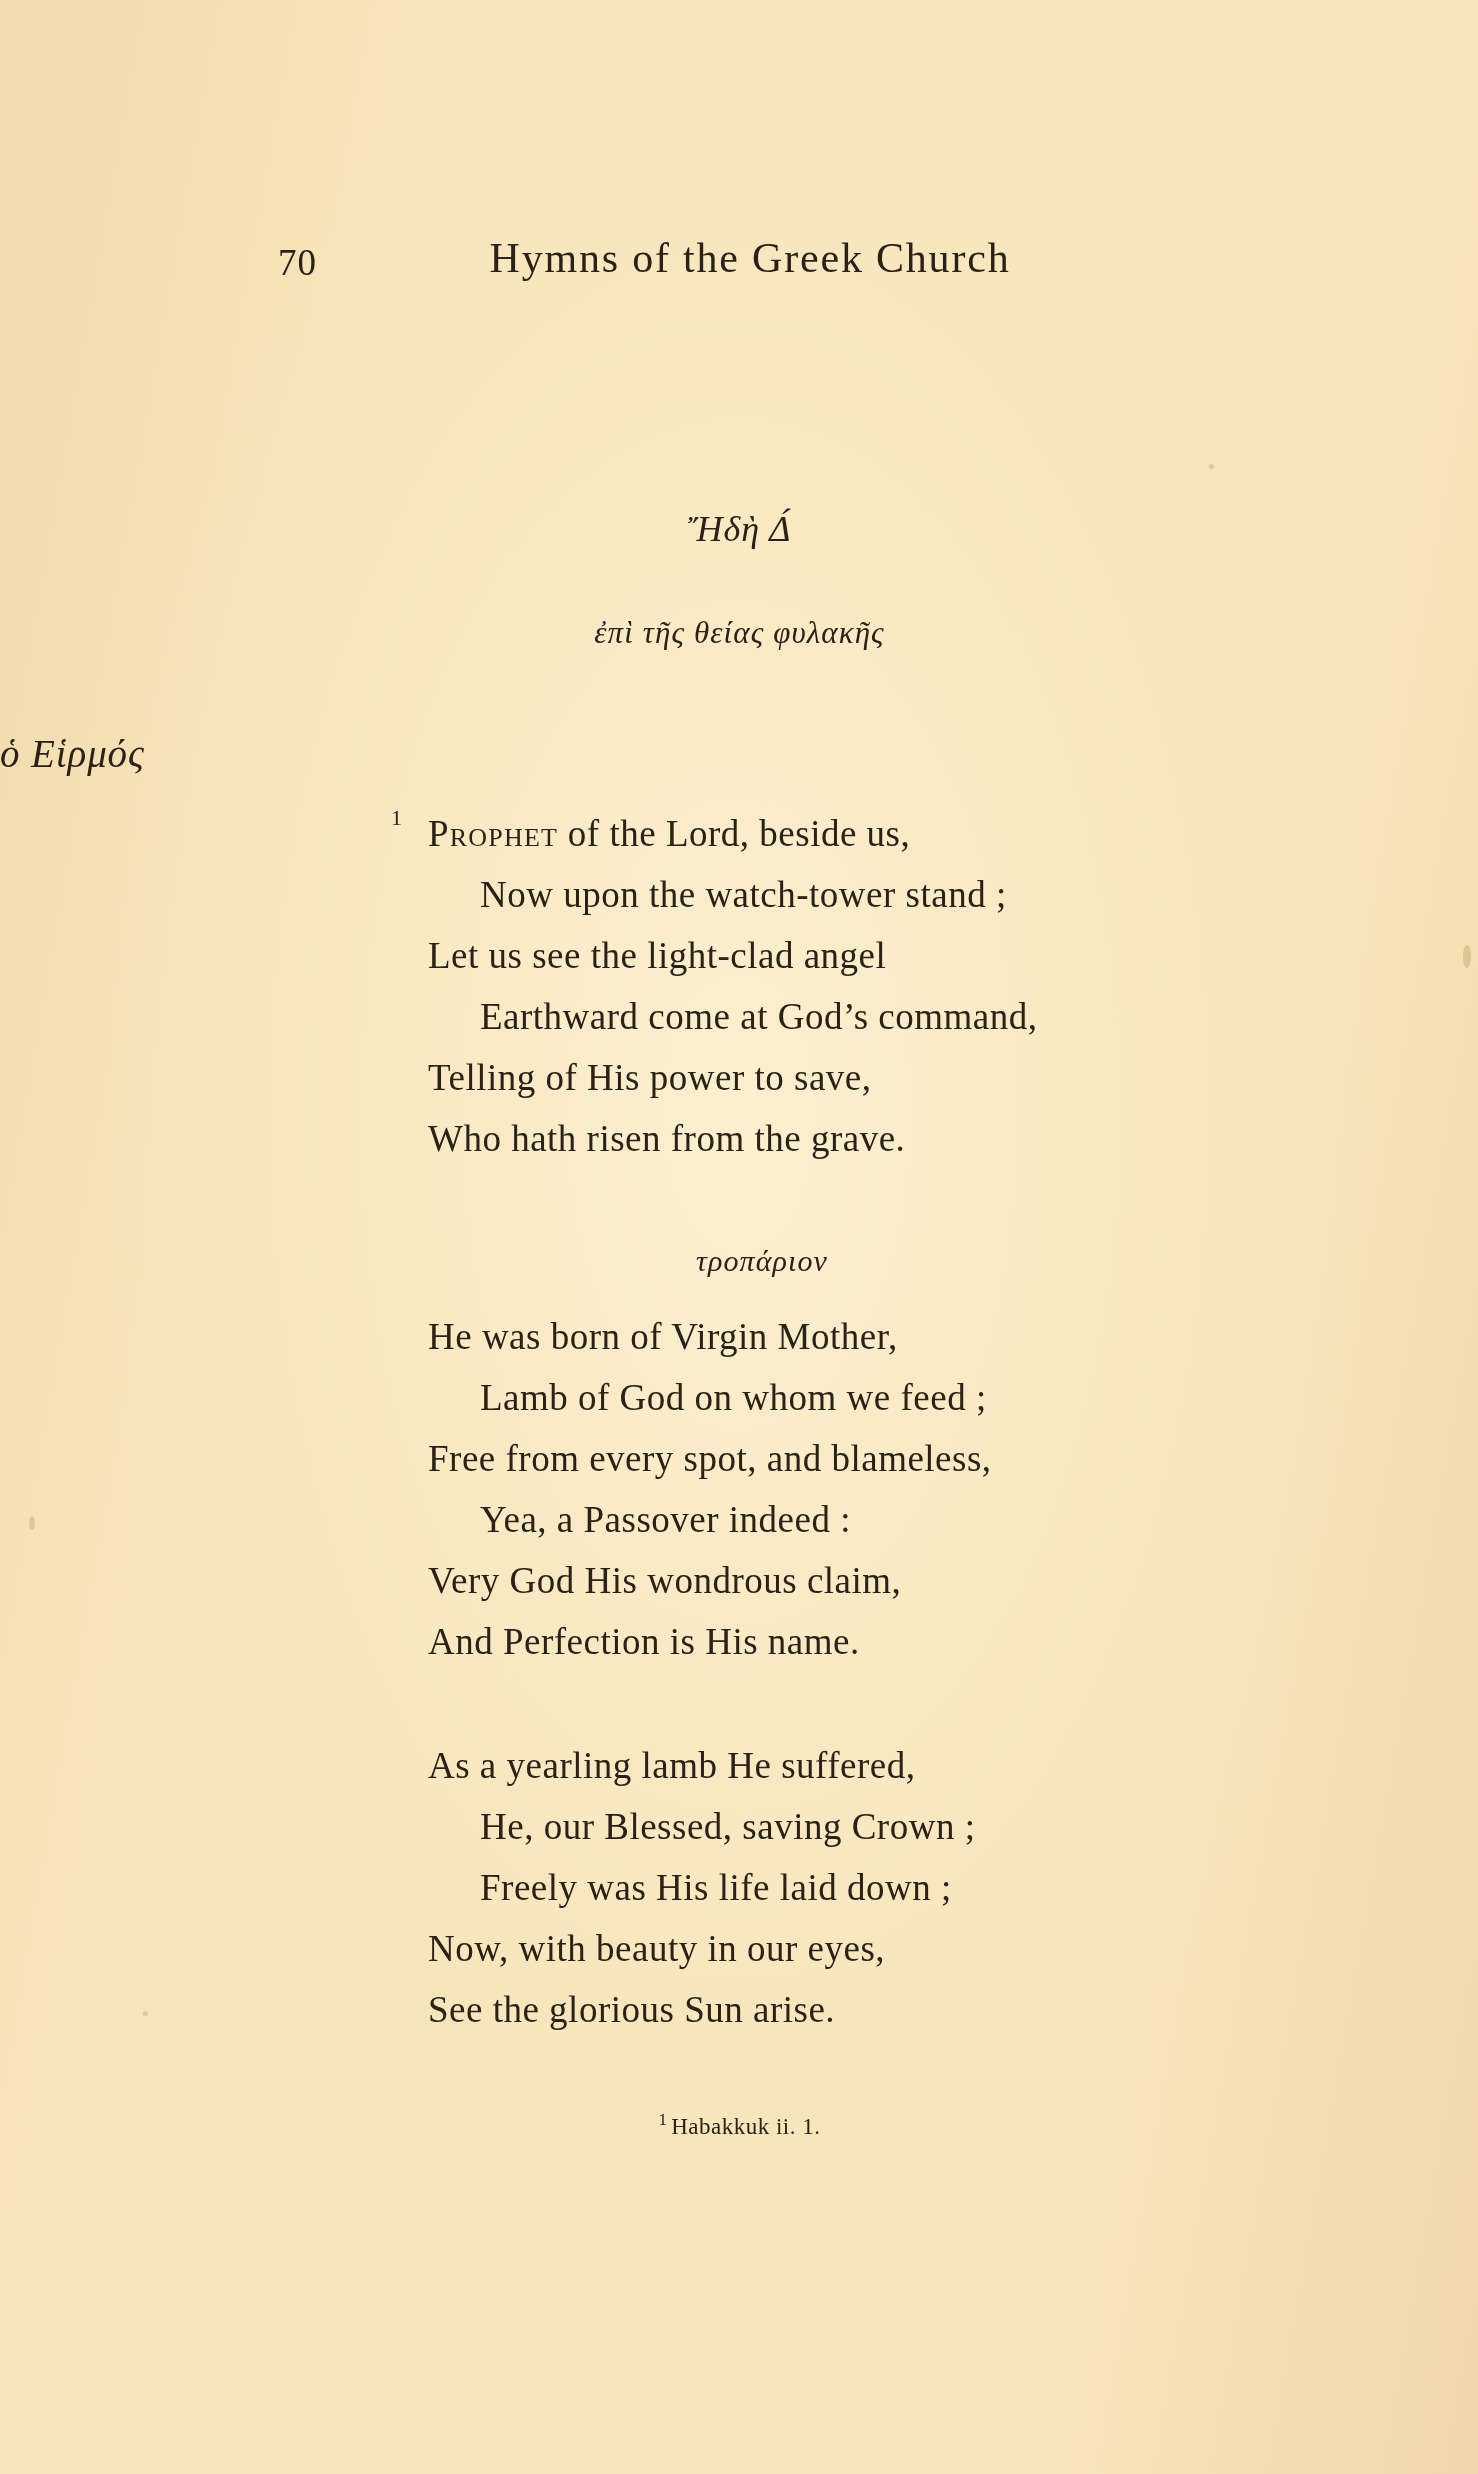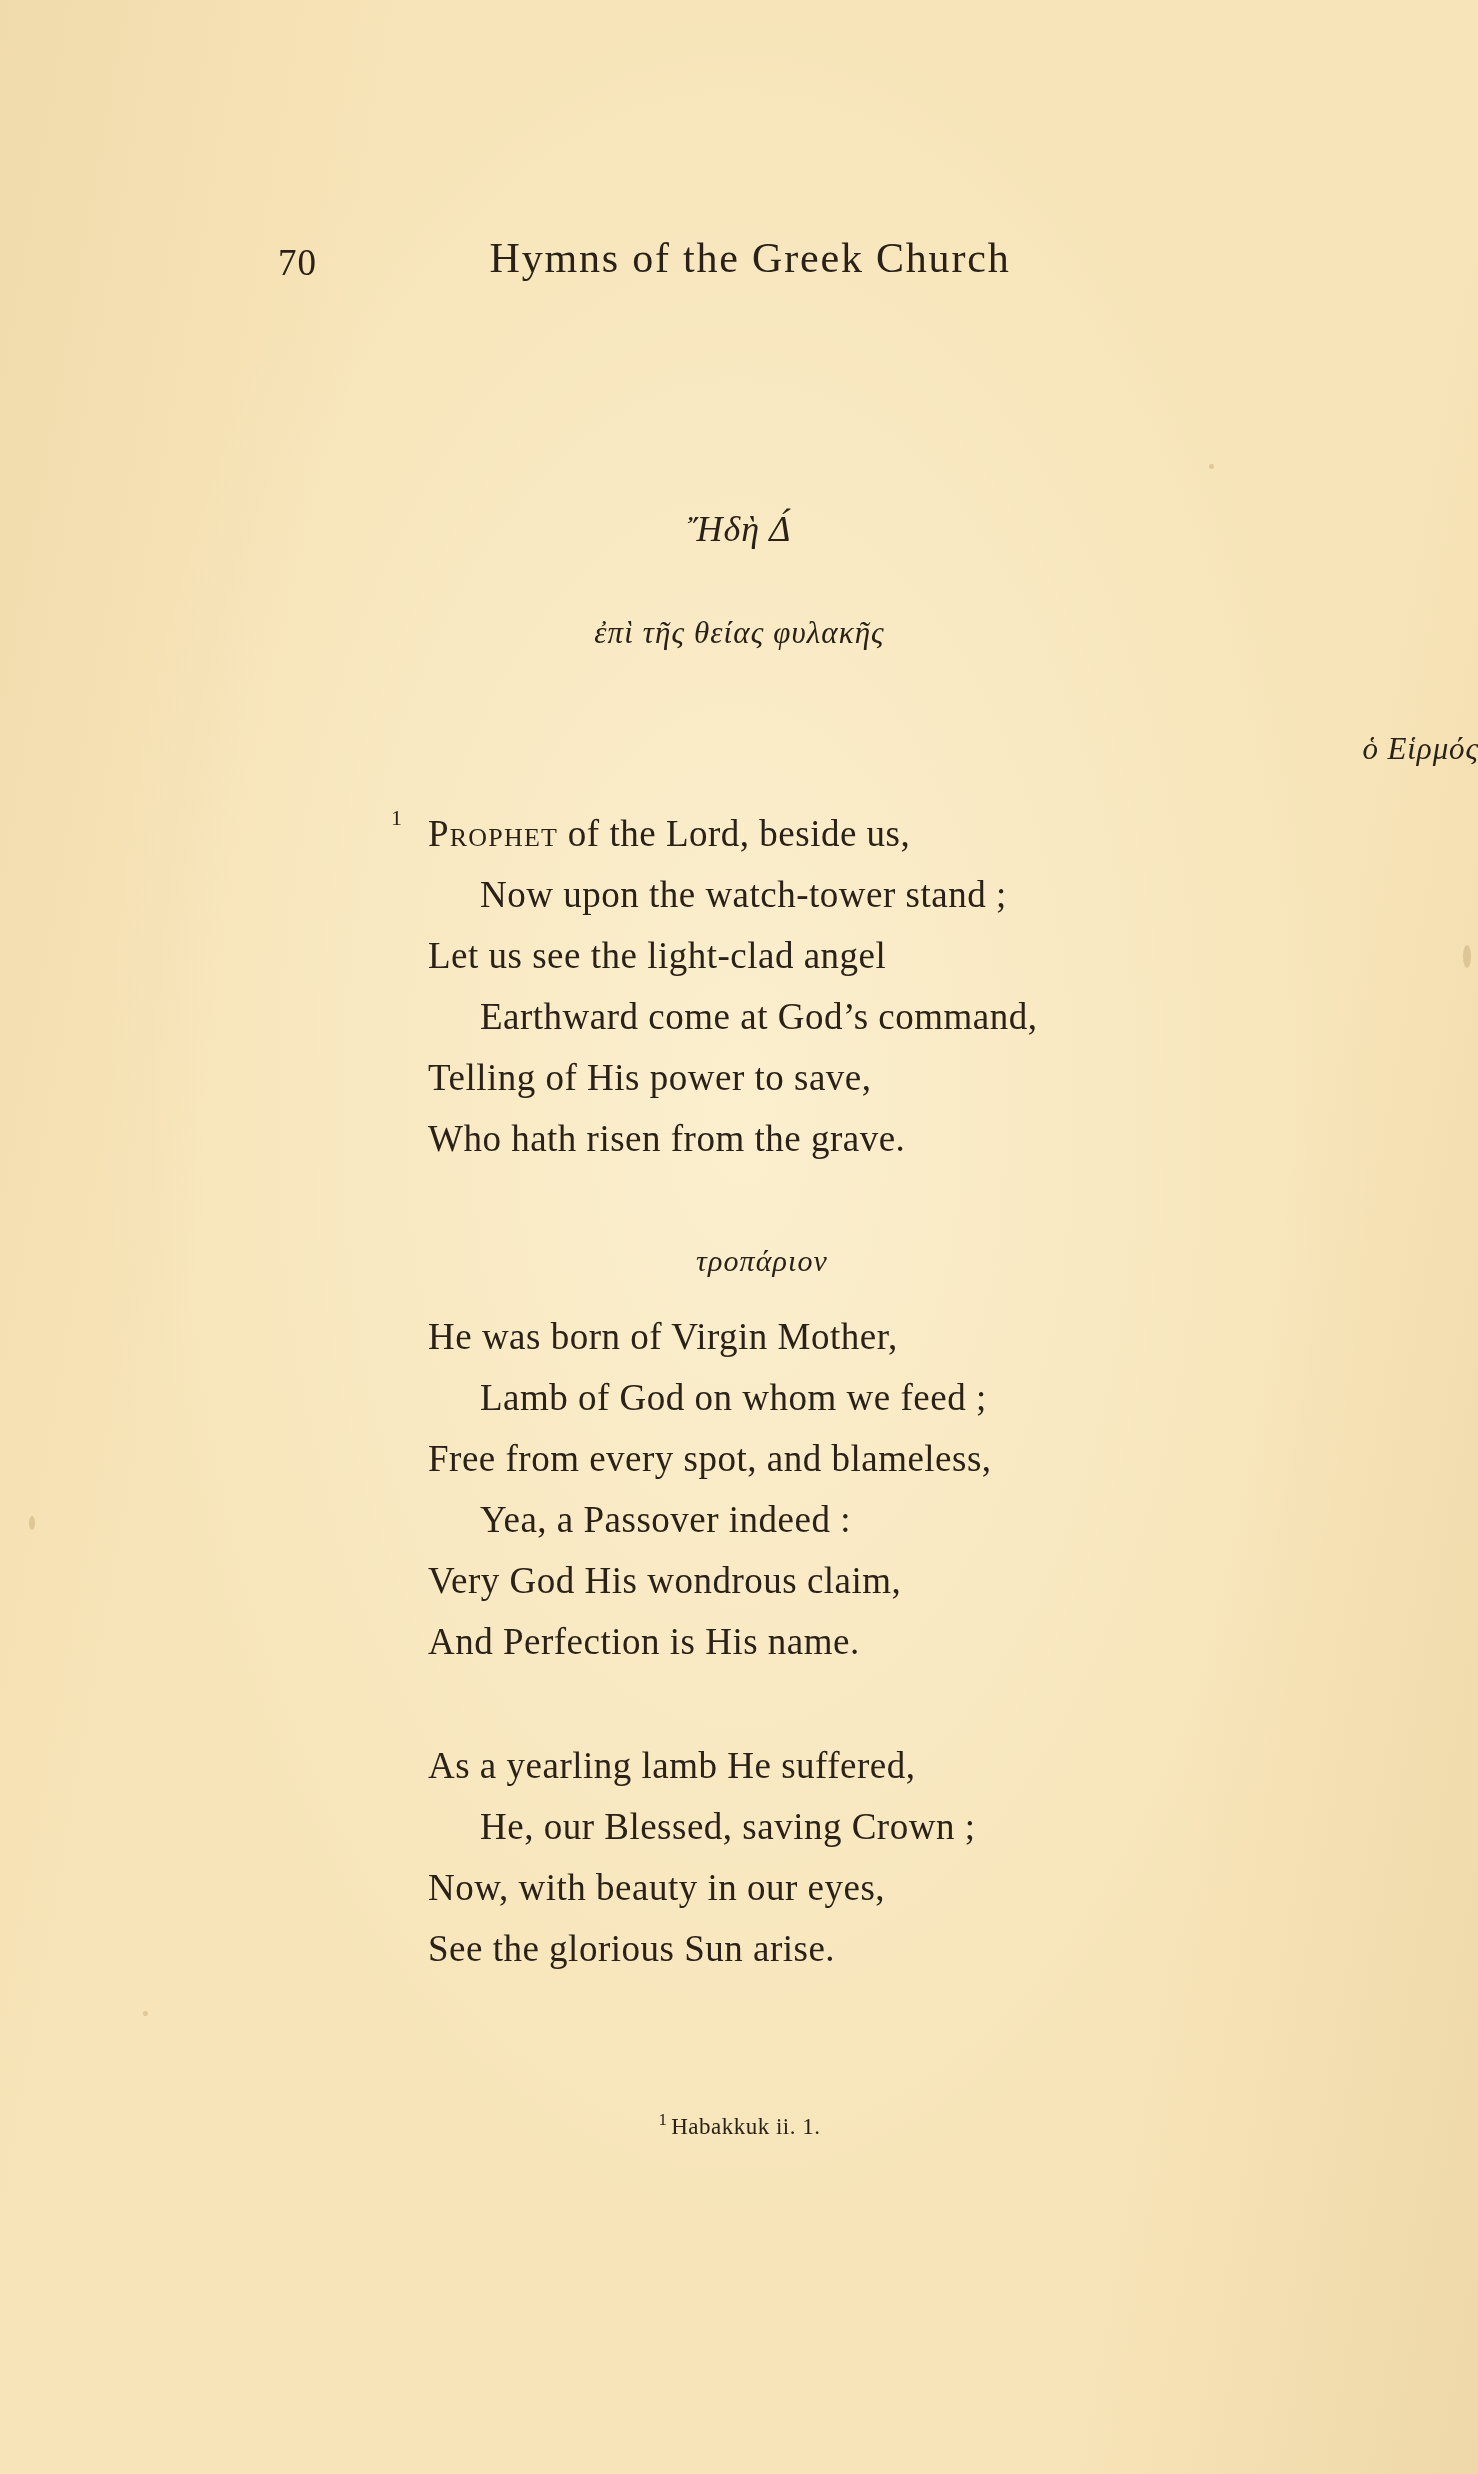--- a/index.html
+++ b/index.html
@@ -77,23 +77,23 @@
     text-align: center;
     font-size: 31px;
     font-style: italic;
     letter-spacing: 1.1px;
   }
 
   .heirmos {
     position: absolute;
     top: 731px;
     left: 0;
-    right: 0;
-    text-align: right;
-    font-size: 31px;
+    right: 8px;
+    text-align: left;
+    font-size: 39px;
     font-style: italic;
     letter-spacing: 0.9px;
   }
 
   .troparion {
     position: absolute;
     top: 1244px;
     left: 0;
     right: 0;
     text-align: center;
@@ -189,20 +189,21 @@
     <span class="ln indent">Lamb of God on whom we feed ;</span>
     <span class="ln">Free from every spot, and blameless,</span>
     <span class="ln indent">Yea, a Passover indeed :</span>
     <span class="ln">Very God His wondrous claim,</span>
     <span class="ln">And Perfection is His name.</span>
   </div>
 
   <div class="stanza" id="stanza-3">
     <span class="ln">As a yearling lamb He suffered,</span>
     <span class="ln indent">He, our Blessed, saving Crown ;</span>
+    <span class="ln indent">Freely was His life laid down ;</span>
     <span class="ln">Now, with beauty in our eyes,</span>
     <span class="ln">See the glorious Sun arise.</span>
   </div>
 
   <div class="footnote">
     <sup>1</sup><span>Habakkuk ii. 1.</span>
   </div>
 
 </div>
 

